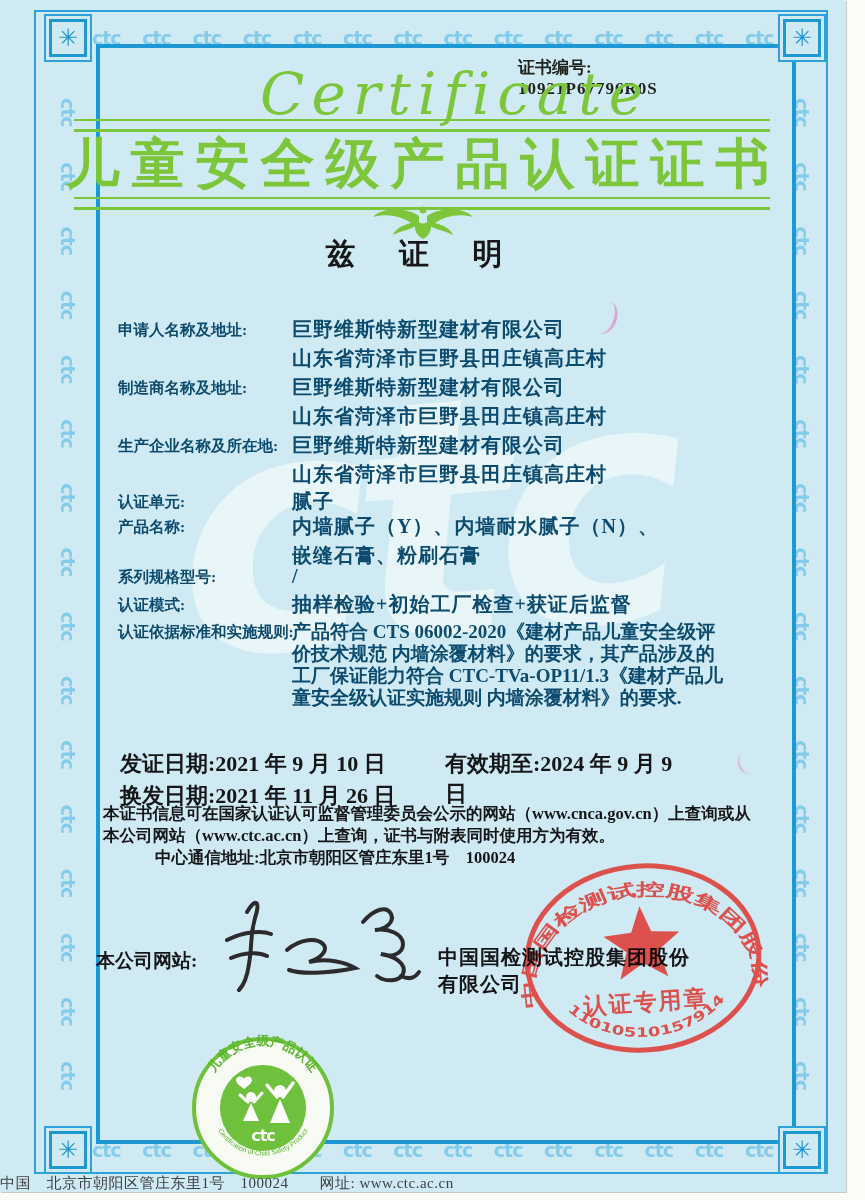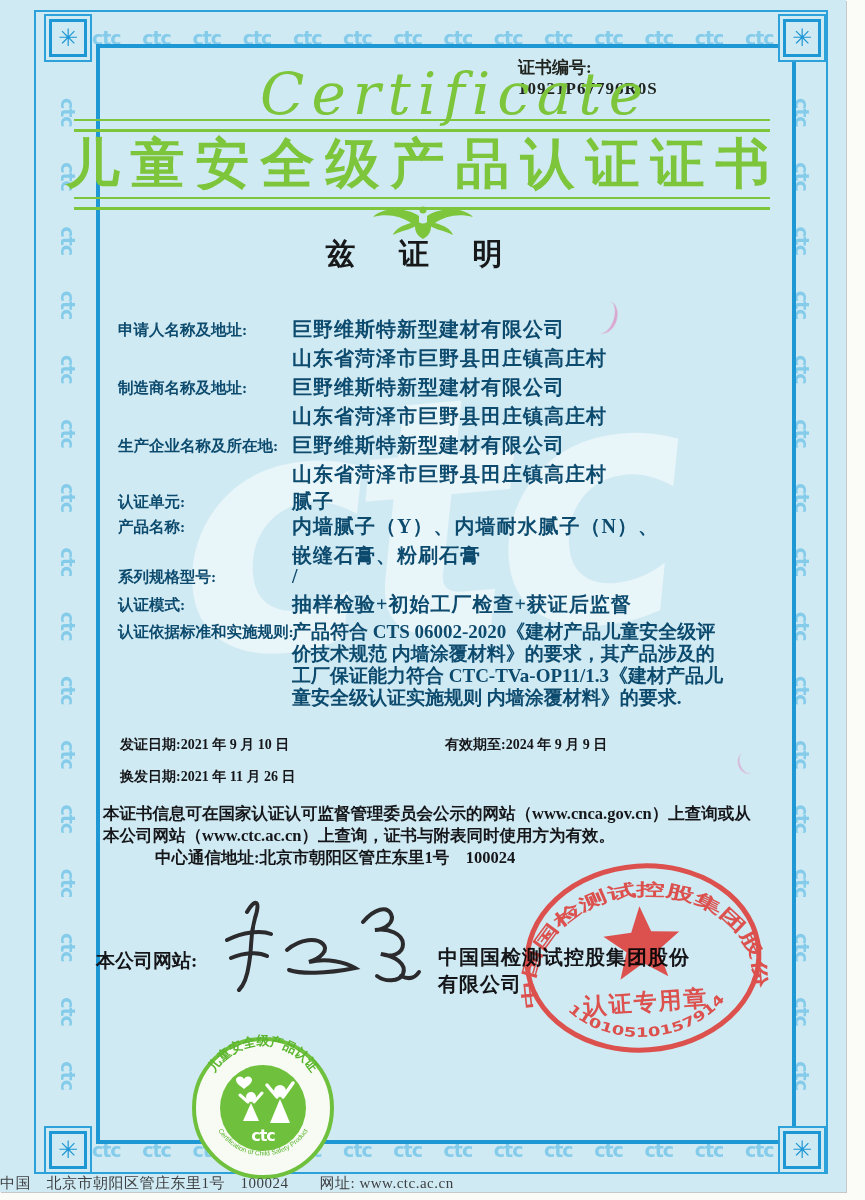--- a/index.html
+++ b/index.html
@@ -51,21 +51,21 @@
   
   .frow{position:absolute;left:118px;width:672px;line-height:29px;color:#0c4a6e;}
   .flabel{display:inline-block;width:174px;vertical-align:top;font-size:15.5px;
           font-weight:bold;white-space:nowrap;}
   .fval{display:inline-block;vertical-align:top;font-size:20px;font-weight:bold;
         letter-spacing:1px;}
   .fline{display:block;}
   .frow-tight{line-height:22px;}
   .frow-tight .fval{font-size:19px;letter-spacing:0;}
   
-  .dateline{position:absolute;font-size:14px;font-weight:bold;color:#151619;}
+  .dateline{position:absolute;font-size:22px;font-weight:bold;color:#151619;margin-top:13px;}
   .notes{position:absolute;left:103px;top:803px;width:690px;font-size:16.5px;
          font-weight:bold;line-height:22px;color:#151619;}
   .notes .ind1{padding-left:50px;} .notes .ind2{padding-left:52px;}
   
   .signer-label{position:absolute;left:96px;top:948px;font-size:19px;font-weight:bold;color:#151619;}
   .company{position:absolute;left:438px;top:944px;font-size:20px;font-weight:bold;
            letter-spacing:1px;color:#151619;}
   .sig-svg{position:absolute;left:205px;top:878px;}
   .seal-svg{position:absolute;left:505px;top:850px;mix-blend-mode:multiply;opacity:0.88;}
   .logo-svg{position:absolute;left:188px;top:1033px;}

